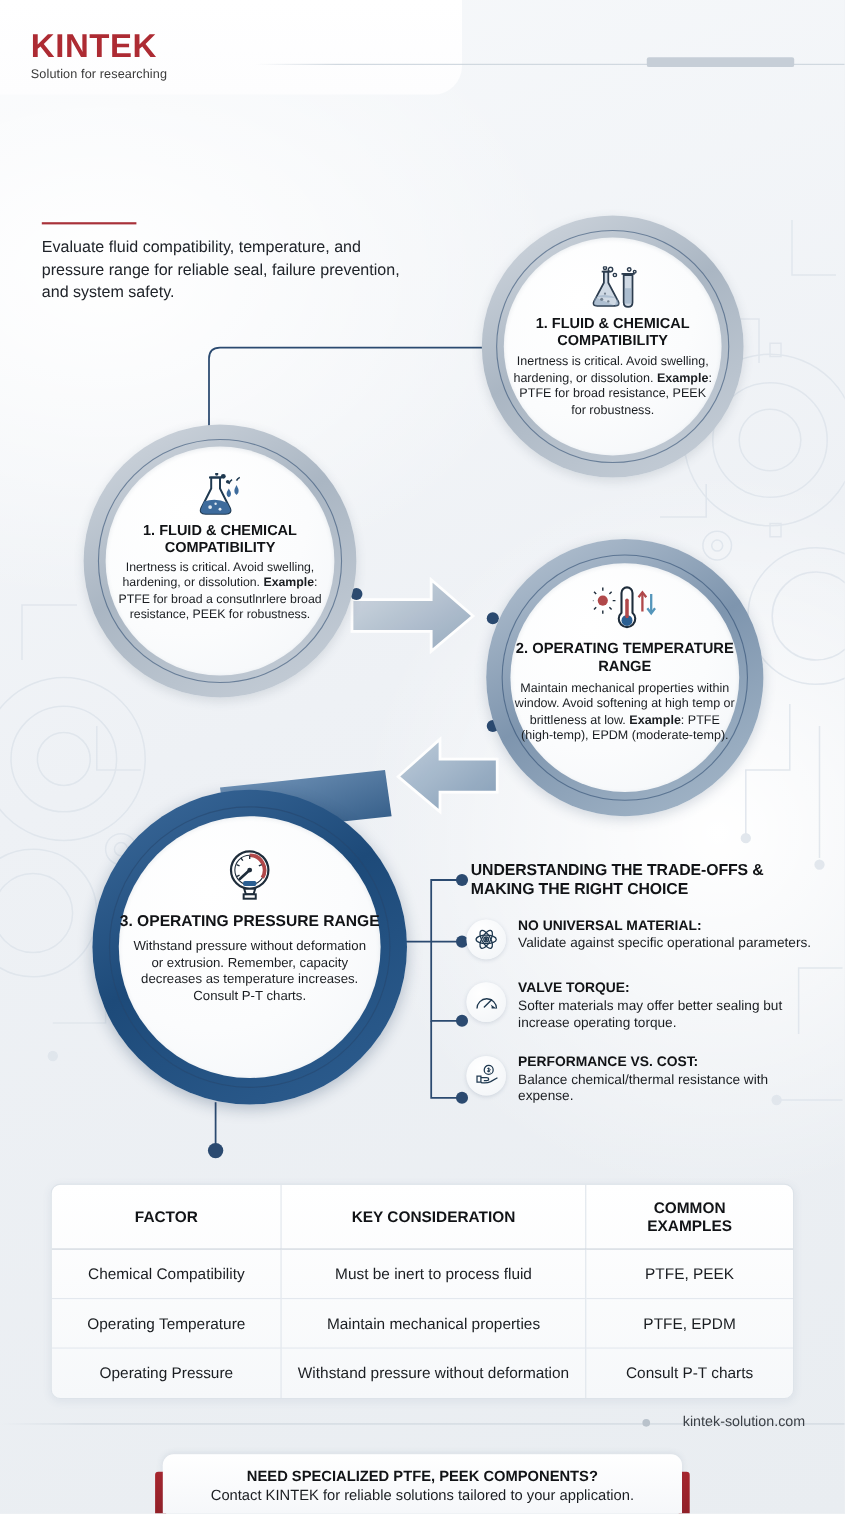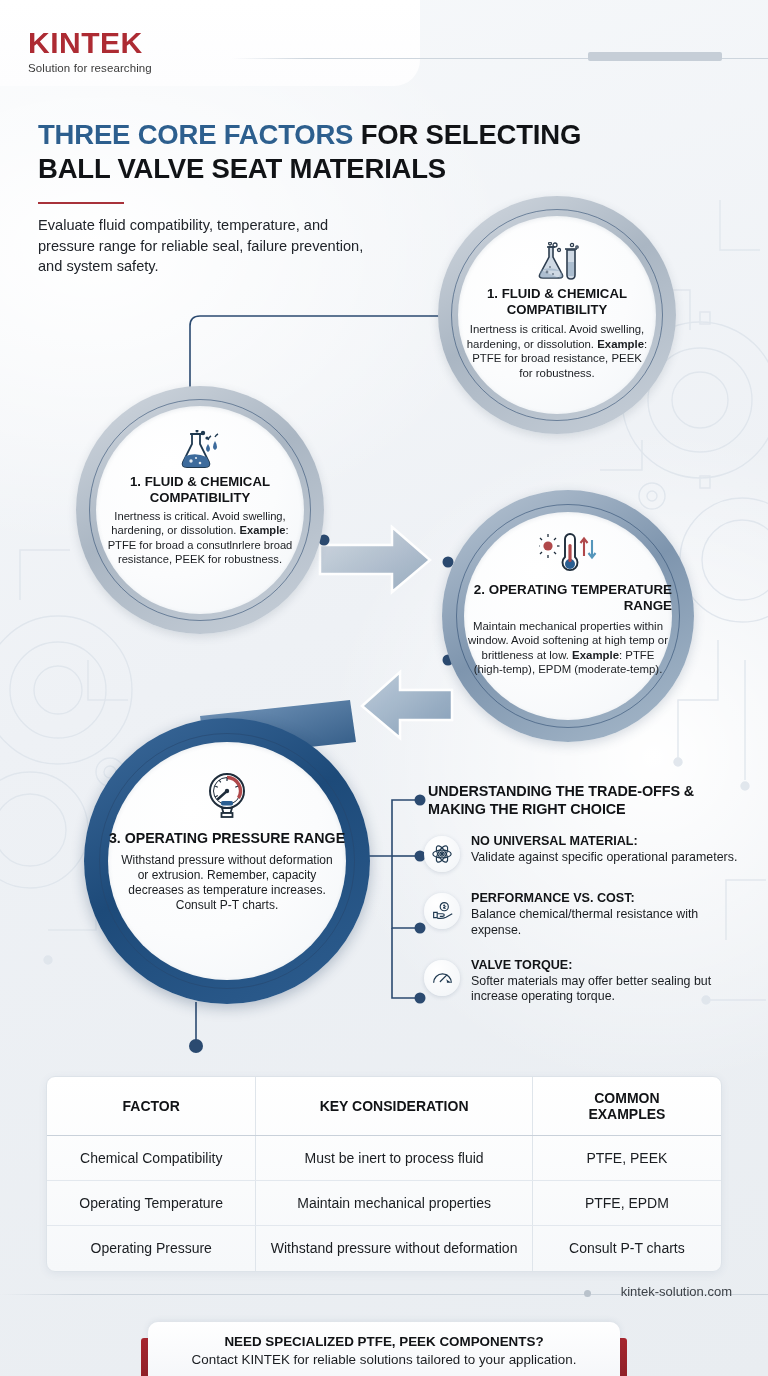--- a/index.html
+++ b/index.html
@@ -107,21 +107,21 @@
   #node2 .inner{ inset:20px; padding-top:24px; }
   #node2 .hairline{ inset:13px; }
   #node2 .c-title{ font-size:13.2px; margin-top:4px; }
   #node2 .c-body{ font-size:11.2px; margin-top:4px; width:192px; }
 
   
   #node3{ left:442px; top:490px; width:252px; height:252px; }
   #node3 .ring{ inset:0; }
   #node3 .inner{ inset:22px; padding-top:20px; }
   #node3 .hairline{ inset:14px; }
-  #node3 .c-title{ font-size:13.4px; margin-top:8px;text-align:right; }
+  #node3 .c-title{ font-size:13.4px; margin-top:8px; }
   #node3 .c-body{ font-size:11.4px; margin-top:5px; width:202px; }
 
   
   #node4{ left:84px; top:718px; width:286px; height:286px; }
   #node4 .ring{ inset:0; }
   #node4 .inner{ inset:24px; padding-top:30px; }
   #node4 .hairline{ inset:15px; }
   #node4 .c-title{ font-size:14.2px; margin-top:10px; }
   #node4 .c-body{ font-size:12px; margin-top:6px; width:214px; }
 
@@ -298,26 +298,20 @@
   <div class="header">
     <div class="header-sheet"></div>
     <div class="header-rule"></div>
     <div class="header-tab"></div>
     <div class="logo">
       <div class="logo-word">KINTEK</div>
       <div class="logo-tag">Solution for researching</div>
     </div>
   </div>
 
-  <div class="title-block">
-    <div class="title">
-      <span class="hl">THREE CORE FACTORS</span><span> FOR SELECTING</span><br>
-      <span>BALL VALVE SEAT MATERIALS</span>
-    </div>
-  </div>
   <div class="sub-rule"></div>
   <div class="subtitle">Evaluate fluid compatibility, temperature, and pressure range for reliable seal, failure prevention, and system safety.</div>
 
   <div class="node" id="node1">
     <div class="ring ring-grey"></div>
     <div class="hairline"></div>
     <div class="inner">
       <svg class="c-icon" width="46" height="40" viewBox="0 0 46 40">
         <g stroke="#2c3c4e" stroke-width="1.6" fill="none">
           <path d="M15 5 L15 15 L6 32 Q4 36 9 36 L25 36 Q30 36 28 32 L19 15 L19 5 Z" fill="#cfd9e4"></path>
@@ -450,45 +444,45 @@
           </svg>
         </div>
         <div class="trade-txt">
           <div class="trade-lab">NO UNIVERSAL MATERIAL:</div>
           <div class="trade-desc">Validate against specific operational parameters.</div>
         </div>
       </div>
 
       <div class="trade-item">
         <div class="trade-badge">
+          <svg width="23" height="23" viewBox="0 0 26 26" fill="none" stroke="#1f3950" stroke-width="1.4">
+            <path d="M3 19 A10 10 0 0 1 23 19"></path>
+            <path d="M23 19 L18 19 A5 5 0 0 0 17 15 Z" fill="#1f3950" stroke="none"></path>
+            <path d="M18 10 L10.5 17.5" stroke-linecap="round"></path>
+          </svg>
+        </div>
+        <div class="trade-txt">
+          <div class="trade-lab">VALVE TORQUE:</div>
+          <div class="trade-desc">Softer materials may offer better sealing but increase operating torque.</div>
+        </div>
+      </div>
+
+      <div class="trade-item">
+        <div class="trade-badge">
           <svg width="23" height="23" viewBox="0 0 26 26" fill="none" stroke="#1f3950" stroke-width="1.3">
             <circle cx="15" cy="7.5" r="4.6"></circle>
             <path d="M15 5 L15 10 M13.6 6 Q16.6 6 16.6 7.4 Q16.6 8.8 13.6 8.8 Q16.6 8.8 16.6 10" stroke-width="1"></path>
             <path d="M3 14 L3 20 L7 20 L7 14 Z"></path>
             <path d="M7 15.5 L13 15.5 Q15 15.5 15 17 Q15 18.5 13 18.5 L10 18.5"></path>
             <path d="M7 20.5 Q13 21.5 17 19.5 L24 15.5"></path>
           </svg>
         </div>
         <div class="trade-txt">
           <div class="trade-lab">PERFORMANCE VS. COST:</div>
           <div class="trade-desc">Balance chemical/thermal resistance with expense.</div>
-        </div>
-      </div>
-
-      <div class="trade-item">
-        <div class="trade-badge">
-          <svg width="23" height="23" viewBox="0 0 26 26" fill="none" stroke="#1f3950" stroke-width="1.4">
-            <path d="M3 19 A10 10 0 0 1 23 19"></path>
-            <path d="M23 19 L18 19 A5 5 0 0 0 17 15 Z" fill="#1f3950" stroke="none"></path>
-            <path d="M18 10 L10.5 17.5" stroke-linecap="round"></path>
-          </svg>
-        </div>
-        <div class="trade-txt">
-          <div class="trade-lab">VALVE TORQUE:</div>
-          <div class="trade-desc">Softer materials may offer better sealing but increase operating torque.</div>
         </div>
       </div>
 
     </div>
   </div>
 
   <div class="tbl-wrap">
     <table>
       <thead>
         <tr>

